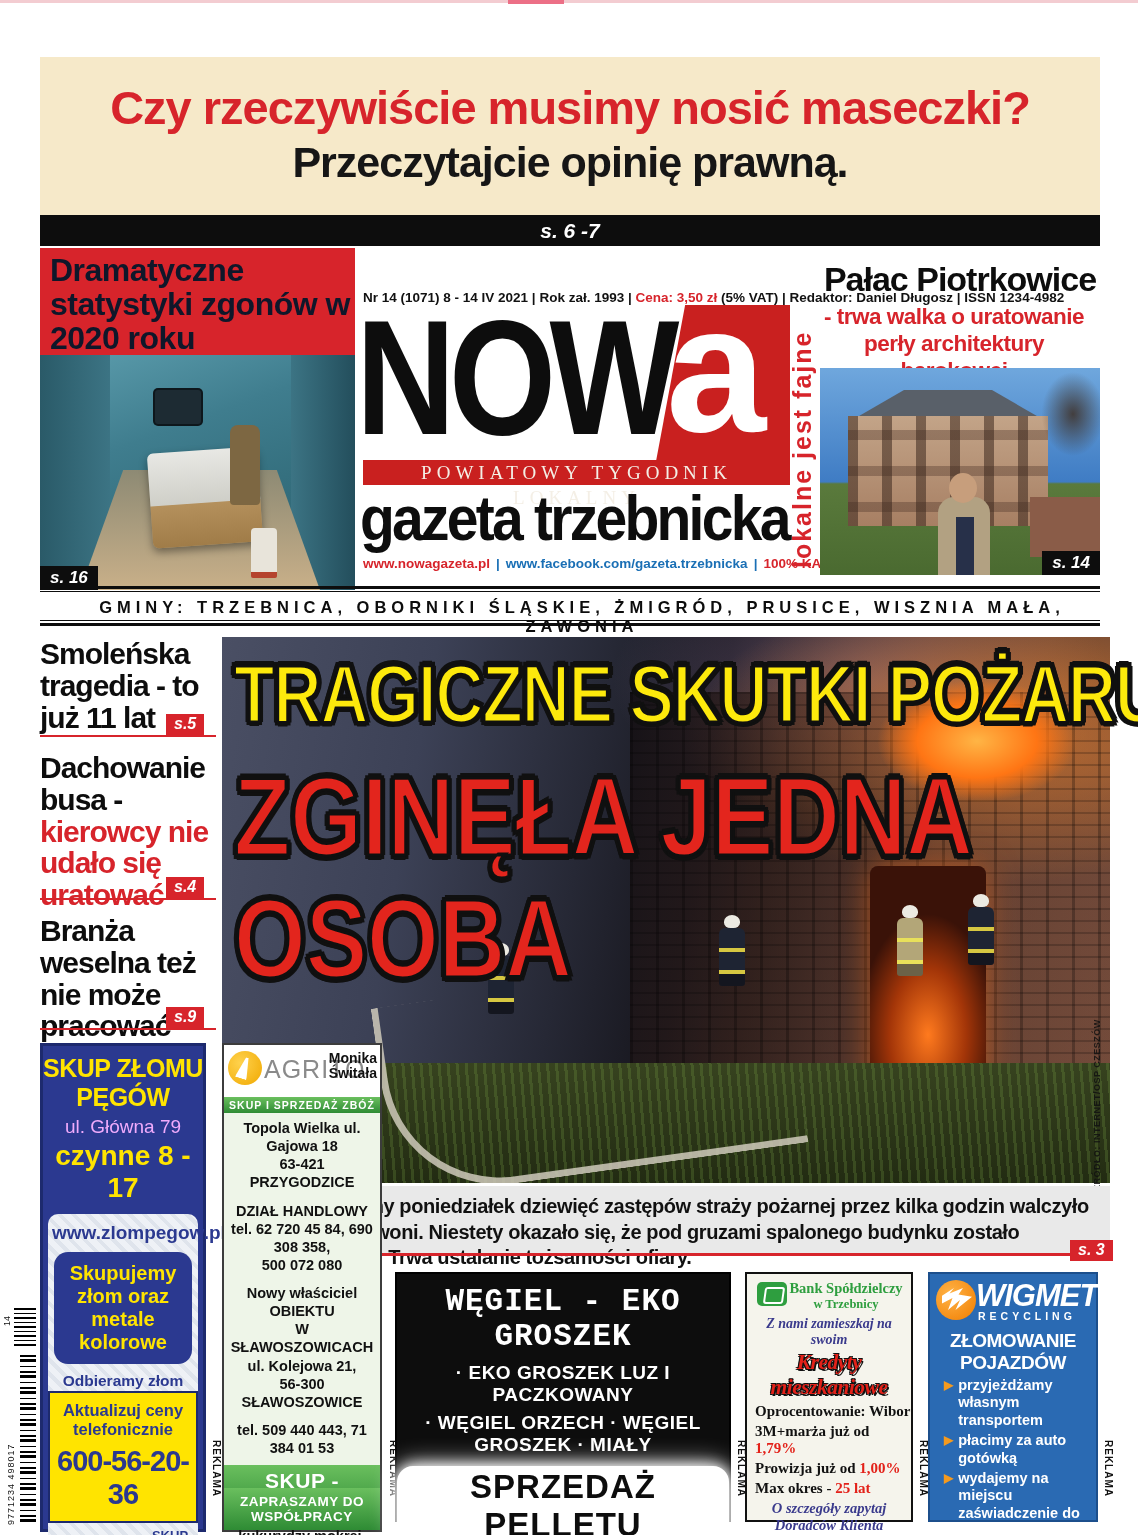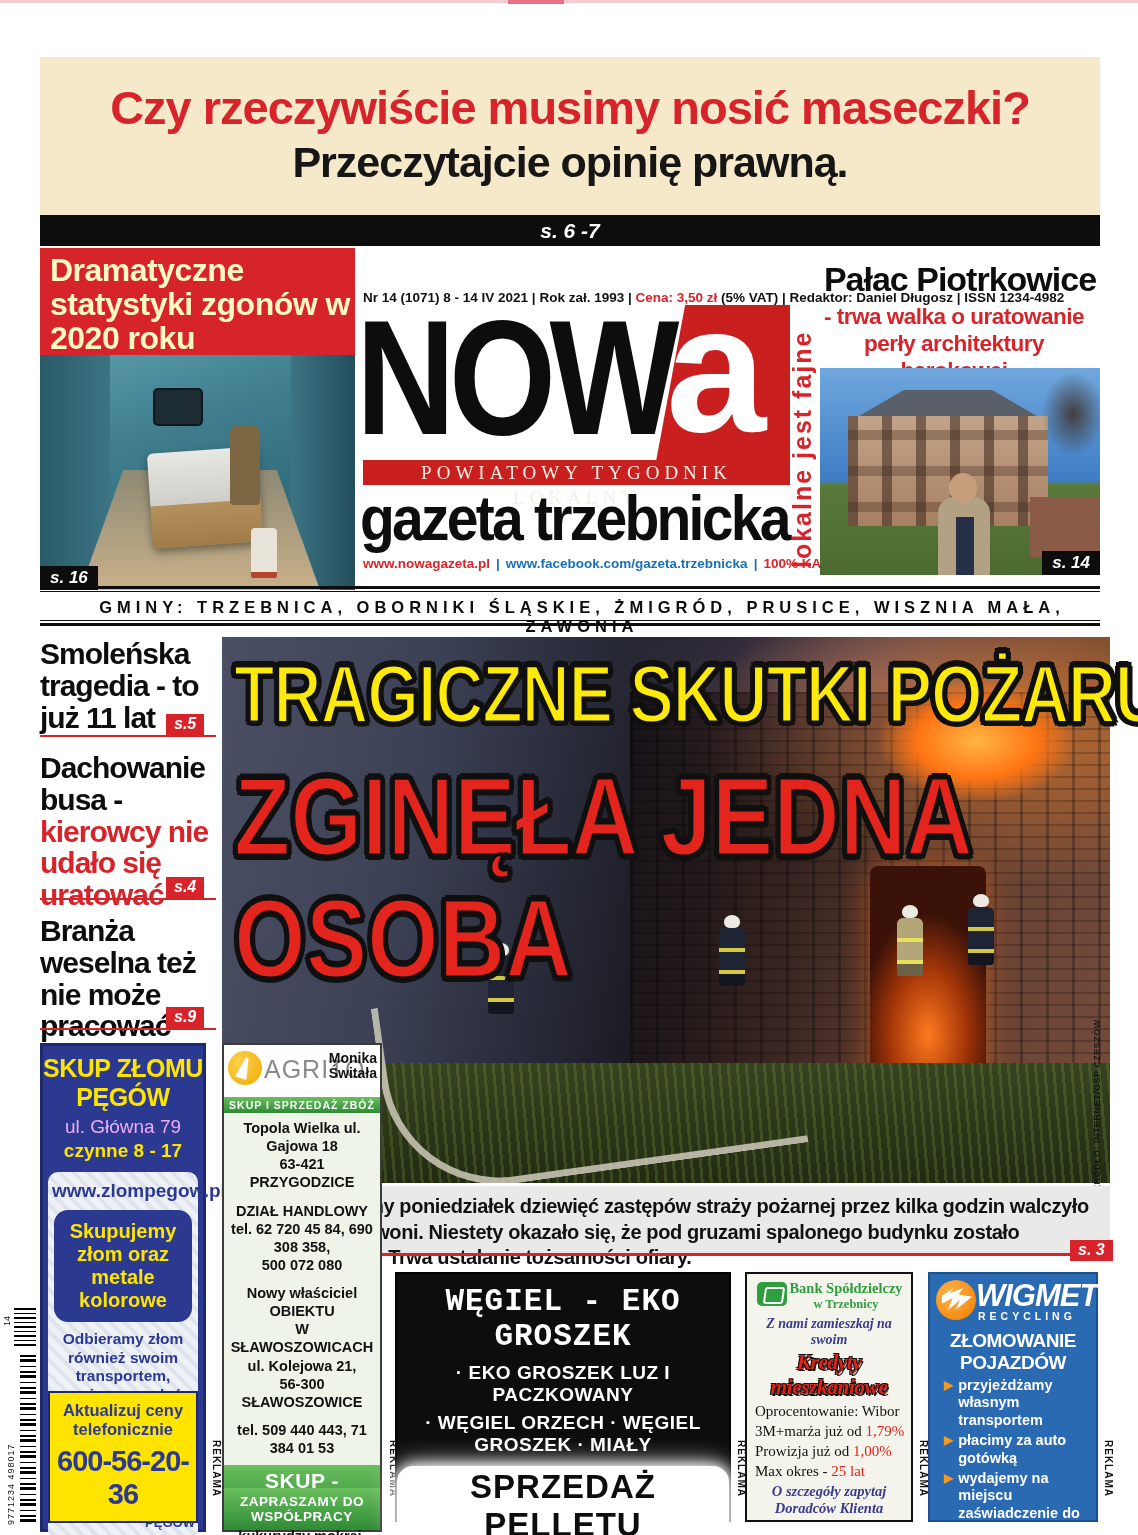--- a/index.html
+++ b/index.html
@@ -33,21 +33,21 @@
               font-family:"Liberation Serif",serif;font-size:19px;line-height:25px;letter-spacing:5px;}
   .mh-title{left:360px;top:482px;width:430px;font-size:62px;letter-spacing:-3px;color:#0d0d0d;
             transform:scale(0.92,1.02);transform-origin:left top;white-space:nowrap;}
   .mh-links{left:363px;top:556px;width:427px;font-size:13.5px;white-space:nowrap;}
   .mh-links .sep{color:#1a6fb5;margin:0 6px;}
   .mh-links .fb{color:#1a6fb5;}
   .slogan-vert{left:788px;top:300px;height:268px;width:30px;color:#d7242b;font-size:25px;
                writing-mode:vertical-rl;transform:rotate(180deg);letter-spacing:2px;}
 
   
-  .tl-red{left:40px;top:248px;width:315px;height:107px;background:#d7242b;color:#fef9c3;
+  .tl-red{left:40px;top:248px;width:315px;height:107px;background:#d7242b;color:#0f172a;
           font-size:32px;line-height:1.06;padding:6px 0 0 10px;box-sizing:border-box;letter-spacing:-0.5px;}
   .tl-photo{left:40px;top:355px;width:315px;height:235px;overflow:hidden;
             background:linear-gradient(160deg,#5d9eae 0%,#3f7d8e 35%,#35707f 60%,#2c5f6e 100%);}
   .tl-photo .wallL{position:absolute;left:0;top:0;width:70px;height:235px;
             background:linear-gradient(90deg,#2a5a68,#3c7484);}
   .tl-photo .wallR{position:absolute;right:0;top:0;width:64px;height:235px;
             background:linear-gradient(270deg,#234e5c,#3c7484);}
   .tl-photo .floor{position:absolute;left:40px;bottom:0;width:240px;height:120px;
             background:linear-gradient(180deg,#8d8a74,#c9b089);clip-path:polygon(18% 0,82% 0,100% 100%,0 100%);}
   .tl-photo .bed{position:absolute;left:110px;top:95px;width:110px;height:95px;background:
@@ -143,21 +143,21 @@
 
   
   .reklama{width:14px;height:80px;color:#111;font-size:10px;font-weight:bold;writing-mode:vertical-rl;
            letter-spacing:1px;}
 
   
   .ad-skup{left:40px;top:1043px;width:166px;height:489px;background:#2b3990;border:3px solid #1d2a6e;
            box-sizing:border-box;color:#fff;text-align:center;}
   .skup-t1{font-size:25px;color:#ffe400;margin-top:8px;letter-spacing:-0.5px;}
   .skup-addr{font-size:19px;color:#f0abfc;margin-top:4px;}
-  .skup-hours{font-size:19px;color:#ffe400;margin-top:2px;}
+  .skup-hours{font-size:28px;color:#ffe400;margin-top:2px;}
   .skup-panel{margin:10px 5px 0 5px;background:
       repeating-linear-gradient(45deg,#eef1f6 0 6px,#dfe4ec 6px 10px);
       border-radius:10px;padding:8px 4px;color:#2b3990;}
   .skup-web{font-size:19px;font-weight:bold;}
   .skup-offer{margin:8px 2px;background:#2b3990;border-radius:14px;color:#ffe400;
       font-size:20px;font-weight:bold;padding:10px 4px;line-height:1.15;}
   .skup-info{font-size:15.5px;font-weight:bold;line-height:1.2;margin-top:6px;}
   .skup-waga{font-size:20px;font-weight:bold;margin-top:8px;}
   .skup-fbrow{display:flex;align-items:center;gap:4px;margin:10px 2px 2px 2px;}
   .fb-badge{display:flex;align-items:center;background:#3b5998;border:1px solid #203a6e;border-radius:4px;
@@ -202,21 +202,21 @@
   
   .ad-bank{left:745px;top:1272px;width:168px;height:250px;background:#f5f4ec;border:2px solid #111;
       box-sizing:border-box;text-align:center;color:#111;font-family:"Liberation Serif",serif;}
   .bk-logo{position:absolute;left:10px;top:8px;width:30px;height:24px;background:#2e9e3f;border-radius:5px;}
   .bk-logo:after{content:"";position:absolute;left:7px;top:5px;width:16px;height:13px;border:2.5px solid #fff;
       border-radius:3px;transform:skewX(-8deg);}
   .bk-name{margin:6px 0 0 34px;color:#2e9e3f;font-weight:bold;font-size:14.5px;line-height:1.15;}
   .bk-slogan{color:#3a3a8c;font-style:italic;font-weight:bold;font-size:14px;margin-top:5px;}
   .bk-product{color:#e32119;font-style:italic;font-weight:bold;font-size:21.5px;letter-spacing:-0.5px;
       text-shadow:1.5px 1.5px 0 #111,-1px 1px 0 #111,1px -1px 0 #111,-1px -1px 0 #111;margin-top:2px;}
-  .bk-line{font-size:15px;font-weight:normal;text-align:left;padding-left:8px;margin-top:3px;}
+  .bk-line{font-size:15px;font-weight:bold;text-align:left;padding-left:8px;margin-top:3px;}
   .bk-line .val{color:#e32119;}
   .bk-detail{color:#3a3a8c;font-style:italic;font-weight:bold;font-size:14.5px;margin-top:3px;}
 
   
   .ad-wigmet{left:928px;top:1272px;width:170px;height:250px;background:#2a6ab3;border:2px solid #1c4f8c;
       box-sizing:border-box;color:#fff;text-align:center;}
   .wig-logo{position:relative;height:46px;margin-top:4px;}
   .wig-sun{position:absolute;left:6px;top:2px;width:40px;height:40px;border-radius:50%;
       background:radial-gradient(circle at 35% 35%,#ffb347,#f07d00);}
   .wig-sun:after{content:"";position:absolute;left:6px;top:8px;width:30px;height:22px;background:#fff;

